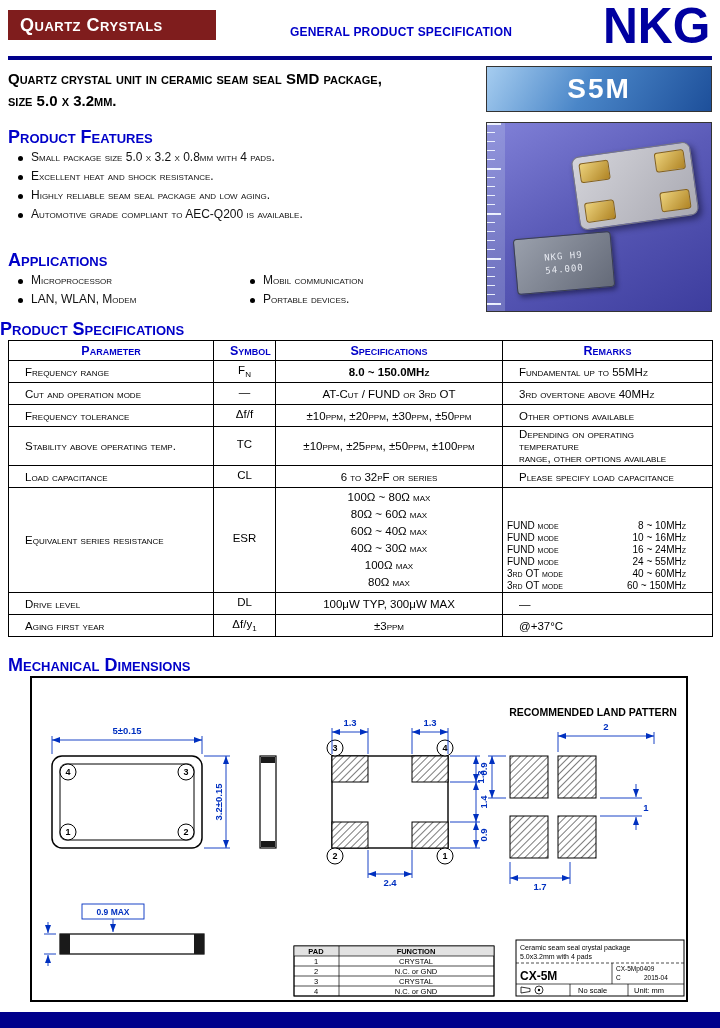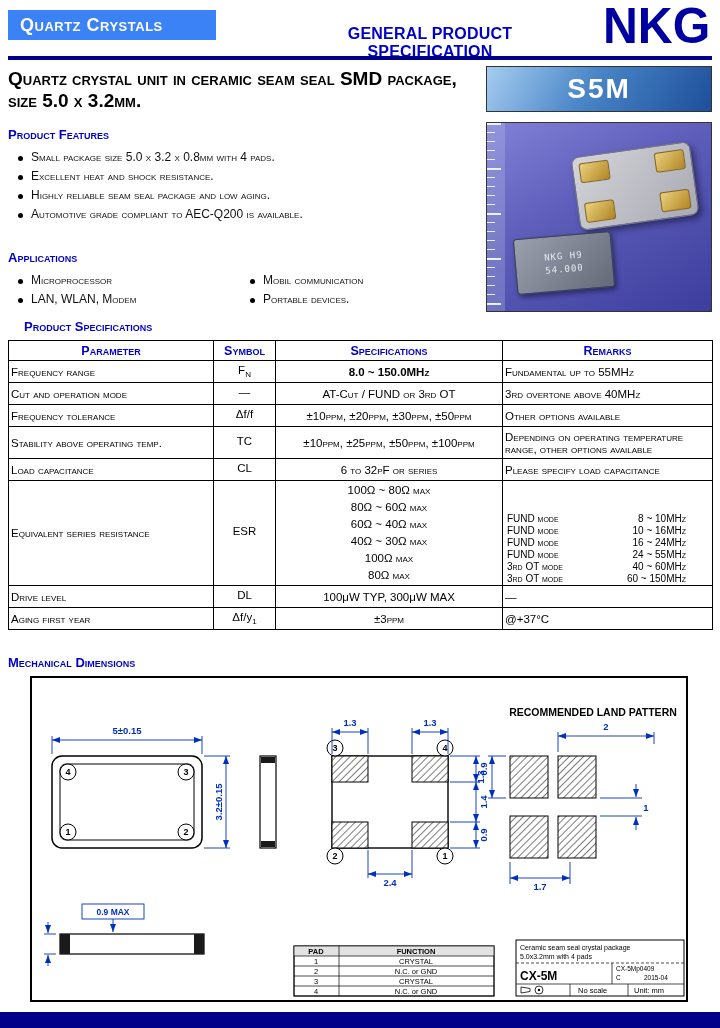--- a/index.html
+++ b/index.html
@@ -1,30 +1,30 @@
 <!DOCTYPE html>
 <html><head>
 <meta charset="utf-8">
 <style>
   *{box-sizing:border-box;margin:0;padding:0}
   body{margin:0;background:#888;font-family:"Liberation Sans",sans-serif}
   .page{position:relative;width:720px;height:1028px;background:#fff;overflow:hidden;margin:0 auto}
   .sc{font-variant:small-caps}
 
   
-  .brand-box{position:absolute;left:8px;top:10px;width:208px;height:30px;background:#3b82f6;color:#fff;
+  .brand-box{position:absolute;left:8px;top:10px;width:208px;height:30px;background:#7f1d1d;color:#fff;
     display:flex;align-items:center;padding-left:12px;font-size:18px;font-weight:bold;letter-spacing:.5px}
-  .center-title{position:absolute;left:290px;top:25px;width:280px;text-align:center;color:#0000C8;
-    font-size:16px;font-weight:bold;letter-spacing:.2px}
+  .center-title{position:absolute;left:290px;top:25px;width:280px;text-align:left;color:#0000C8;
+    font-size:12px;font-weight:bold;letter-spacing:.2px}
   .logo{position:absolute;right:10px;top:0px;font-size:46px;font-weight:bold;color:#0000A0;line-height:1;
     transform:scale(1.05,1.1);transform-origin:right top}
   .header-rule{position:absolute;left:8px;right:8px;top:56px;height:4px;background:#00008B}
 
   
-  .doc-title{position:absolute;left:8px;top:68px;width:470px;font-size:19px;font-weight:bold;color:#000;line-height:22px}
+  .doc-title{position:absolute;left:8px;top:68px;width:470px;font-size:15px;font-weight:bold;color:#000;line-height:22px}
   .model-badge{position:absolute;left:486px;top:66px;width:226px;height:46px;border:1px solid #333;
     background:linear-gradient(120deg,#a6cdf0 0%,#4a86c8 45%,#1d4f9a 100%);
     color:#fff;font-size:28px;font-weight:bold;display:flex;align-items:center;justify-content:center;letter-spacing:2px}
 
   
   .photo{position:absolute;left:486px;top:122px;width:226px;height:190px;border:1px solid #333;
     background:linear-gradient(150deg,#8181d8 0%,#5b5bb8 45%,#3d3d9e 100%);overflow:hidden}
   .ruler{position:absolute;left:0;top:0;bottom:0;width:18px;
     background:
       repeating-linear-gradient(to bottom, rgba(240,245,255,.95) 0 1px, transparent 1px 9px) left top / 8px 100% no-repeat,
@@ -36,27 +36,27 @@
   .chip-big .pad{position:absolute;width:30px;height:20px;border-radius:3px;
     background:linear-gradient(135deg,#ecd27c,#b08424);border:1px solid #86621a}
   .pad.tl{left:6px;top:6px}.pad.tr{right:6px;top:6px}.pad.bl{left:6px;bottom:6px}.pad.br{right:6px;bottom:6px}
   .chip-small{position:absolute;left:28px;bottom:20px;width:98px;height:56px;border-radius:4px;
     background:linear-gradient(135deg,#9aa0ac,#646a78);transform:rotate(-5deg);
     box-shadow:2px 3px 5px rgba(0,0,20,.45);border:1px solid #3c414c;
     display:flex;flex-direction:column;align-items:center;justify-content:center}
   .chip-text{color:#e6e9f0;font-size:9px;letter-spacing:1px;font-family:"DejaVu Sans Mono",monospace;line-height:13px}
 
   
-  .section-heading{position:absolute;color:#0000C8;font-size:13px;font-weight:bold}
+  .section-heading{position:absolute;color:#0000C8;font-size:18px;font-weight:bold}
   .bullet-row{position:absolute;display:flex;align-items:flex-start;font-size:12px;color:#111}
   .dot{width:5px;height:5px;border-radius:50%;background:#000;margin:6px 8px 0 0;flex:0 0 auto}
 
   
   .spec-table{position:absolute;left:8px;top:340px;width:704px;border-collapse:collapse;table-layout:fixed}
-  .spec-table th,.spec-table td{border:1px solid #000;padding:1px 2px;font-size:11.5px;vertical-align:middle;color:#000}
+  .spec-table th,.spec-table td{border:1px solid #000;padding:1px 16px;font-size:11.5px;vertical-align:middle;color:#000}
   .spec-table th{color:#0000C8;font-size:12.5px;font-weight:bold;text-align:center;height:20px}
   tr.h18 td{height:22px} tr.h32 td{height:32px} tr.h36 td{height:36px}
   .param{text-align:left}
   .sym{text-align:center}
   .sym sub{font-size:8px}
   .specc{text-align:center}
   .remark{font-size:10px;line-height:12px}
   .preline{white-space:pre-line}
   .bold{font-weight:bold}
   .esr-spec{line-height:17px}
@@ -140,21 +140,21 @@
   </div>
   <div class="bullet-row sc" style="left:250px;top:273px;width:220px">
     <span class="dot"></span>
       <span>Mobil communication</span>
   </div>
   <div class="bullet-row sc" style="left:250px;top:292px;width:220px">
     <span class="dot"></span>
       <span>Portable devices.</span>
   </div>
 
-  <div class="section-heading sc" style="left:24px;top:319px">Product Specifications</div>
+  <div class="section-heading sc" style="left:0;top:319px">Product Specifications</div>
 
   <table class="spec-table">
     <colgroup>
         <col style="width:205px">
         <col style="width:62px">
         <col style="width:227px">
         <col style="width:210px">
       </colgroup>
     <tbody>
         <tr>

